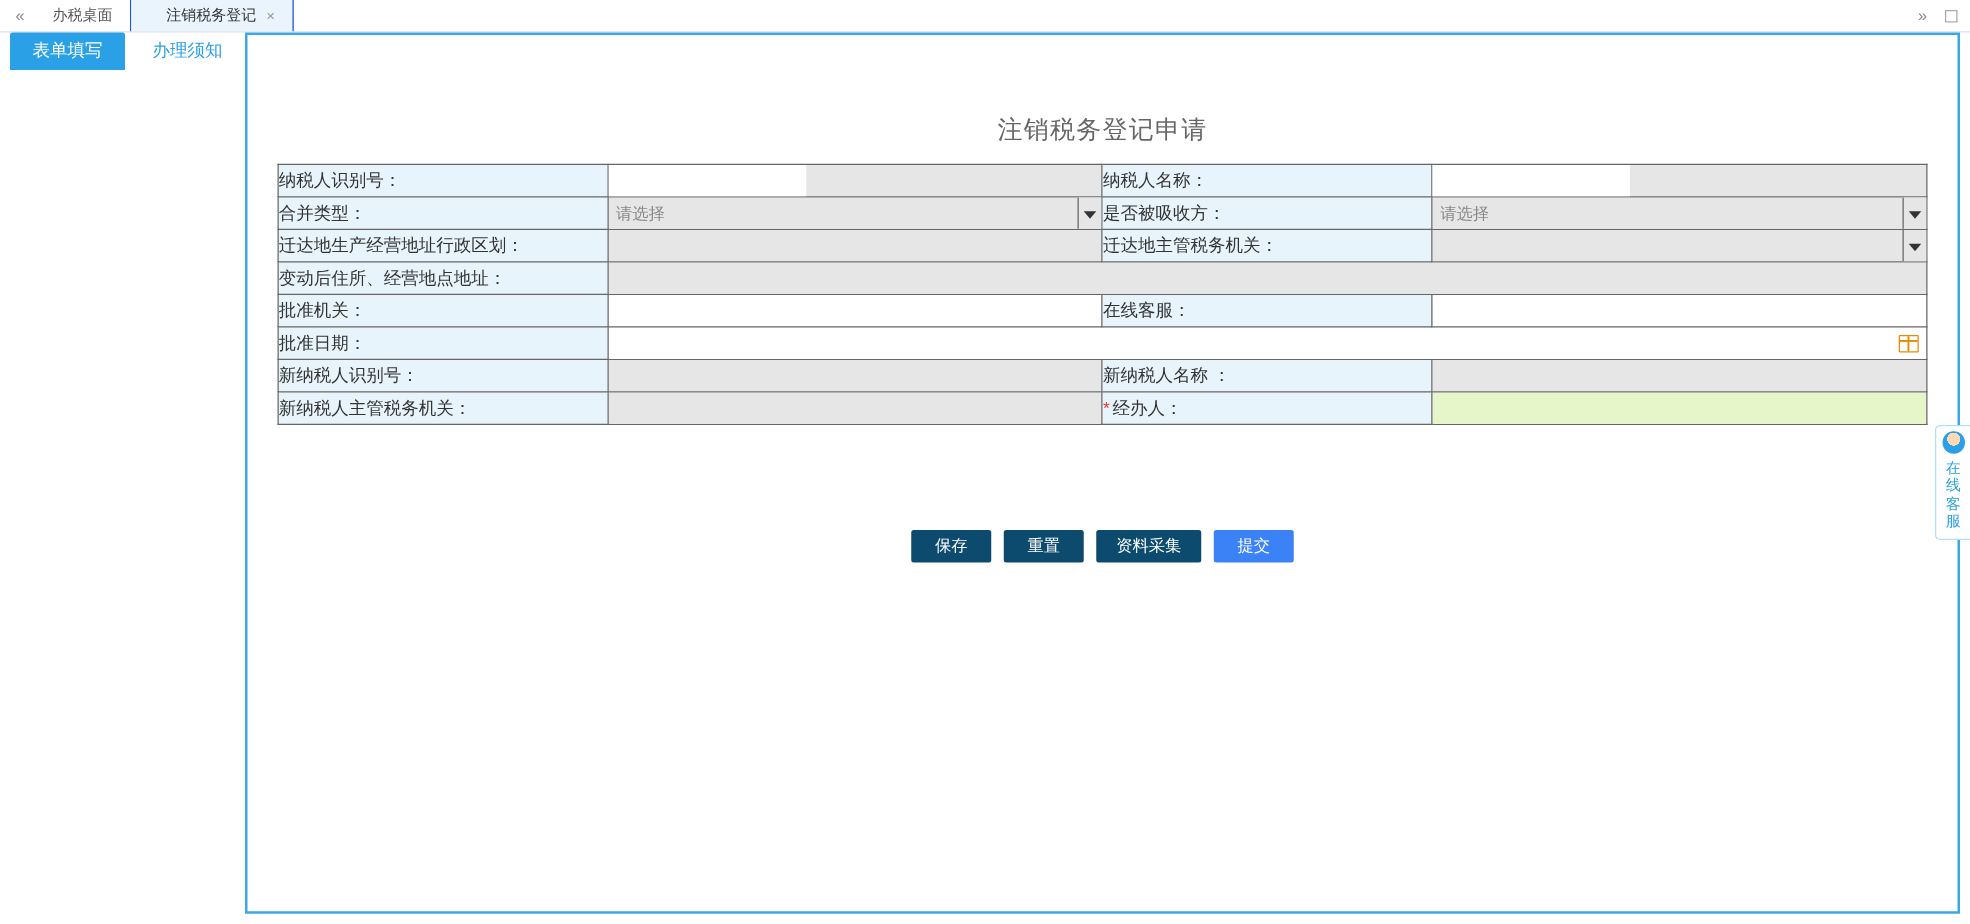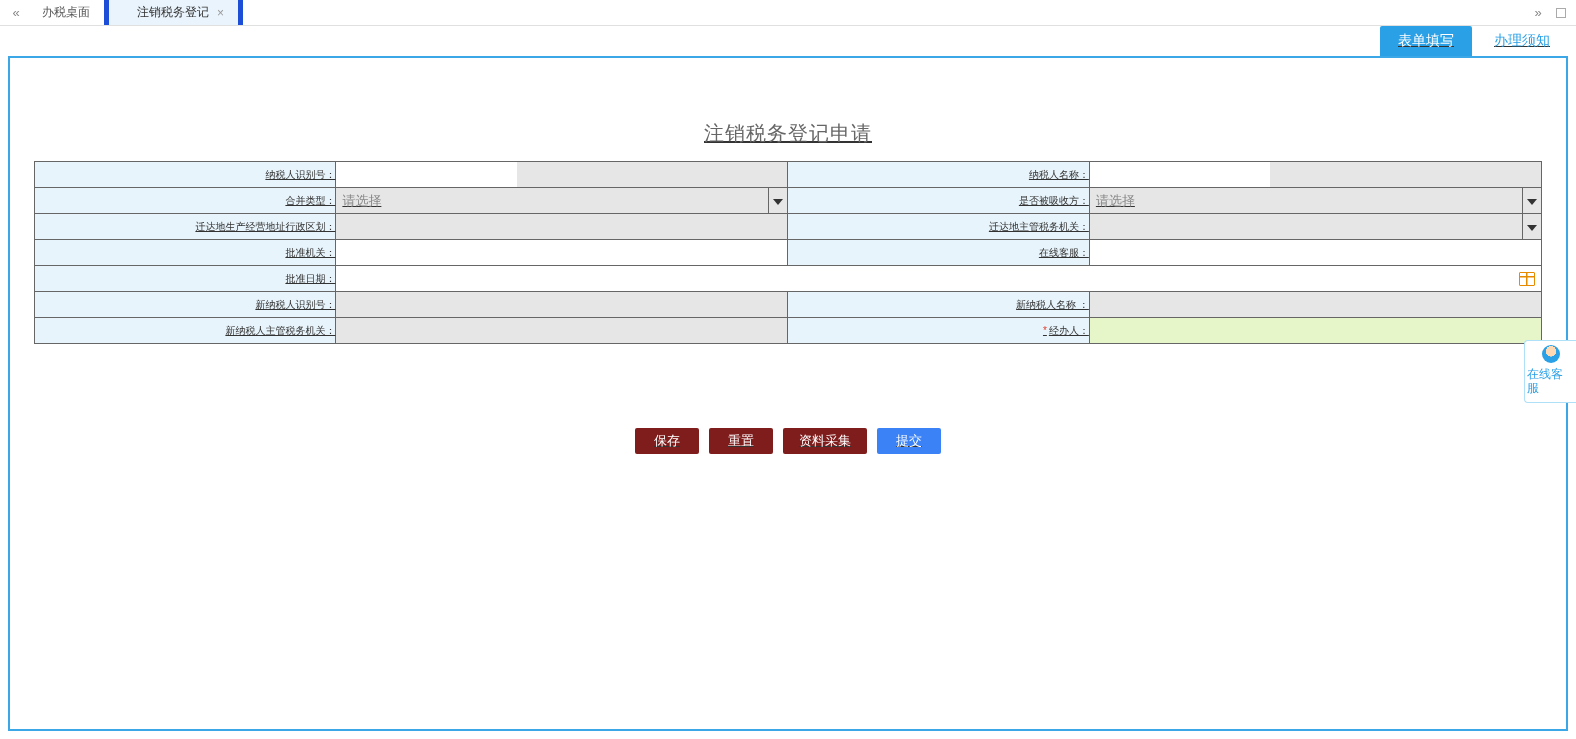--- a/index.html
+++ b/index.html
@@ -28,21 +28,21 @@
     cursor: pointer;
     user-select: none;
   }
   .tab-spacer { flex: 1; }
   .tab {
     display: flex;
     align-items: center;
     padding: 0 14px;
     font-size: 12px;
     color: #555;
-    border-right: 5px solid #1d4ed8;
+    border-right: 1px solid #1d4ed8;
     cursor: pointer;
     white-space: nowrap;
   }
   .tab.active {
     background: #eaf4fd;
     color: #333;
     padding-left: 28px;
   }
   .tab .close {
     margin-left: 8px;
@@ -63,22 +63,21 @@
     border: 1px solid #aaa;
   }
 
   .page-wrap {
     position: absolute;
     top: 26px;
     bottom: 8px;
     left: 8px;
     right: 8px;
     display: flex;
-    flex-direction: column;
-    text-decoration: underline;
+    flex-direction: row;
   }
 
   .subtabs {
     height: 30px;
     display: flex;
     justify-content: flex-end;
     align-items: stretch;
     gap: 4px;
   }
   .subtab {
@@ -120,22 +119,22 @@
     table-layout: fixed;
   }
   .form-table td {
     border: 1px solid #666;
     height: 26px;
     padding: 0;
     vertical-align: middle;
   }
   td.lbl {
     background: #e8f4fb;
-    text-align: right;
-    font-size: 10px;
+    text-align: left;
+    font-size: 14px;
     color: #333;
     width: 20%;
   }
   td.lbl .req { color: #e33b2e; margin-right: 2px; }
   td.val { width: 30%; background: #fff; position: relative; }
   td.val.gray { background: #e6e6e6; }
   td.val.green { background: #e6f6c8; }
 
   .cell-input {
     width: 100%;
@@ -211,31 +210,32 @@
     min-width: 64px;
     height: 26px;
     border: none;
     border-radius: 2px;
     color: #fff;
     font-size: 13px;
     padding: 0 16px;
     cursor: pointer;
     font-family: inherit;
   }
-  .btn.blue { background: #7f1d1d; }
+  .btn.blue { background: #0c4a6e; }
   .btn.gray { background: #3b82f6; color: #fff; cursor: default; }
 
   .helper-float {
     position: fixed;
     right: 0;
     top: 46%;
-    width: 52px;
+    width: 28px;
     background: #fff;
     border: 1px solid #aee0f7;
     border-right: none;
+    text-align: center;
     font-size: 12px;
     color: #2aa0e6;
     padding: 4px 2px 6px 2px;
     line-height: 1.2;
     border-radius: 4px 0 0 4px;
   }
   .helper-float .avatar {
     width: 18px;
     height: 18px;
     border-radius: 50%;
@@ -319,20 +319,26 @@
         </td>
         <td class="lbl">迁达地主管税务机关：</td>
         <td class="val gray">
           <div class="select-wrap">
             <span class="select-text"></span>
             <span class="caret"></span>
           </div>
         </td>
       </tr>
 
+      <tr>
+        <td class="lbl">变动后住所、经营地点地址：</td>
+        <td class="val gray" colspan="3">
+          <input class="cell-input" readonly="" value="" style="">
+        </td>
+      </tr>
 
       <tr>
         <td class="lbl">批准机关：</td>
         <td class="val">
           <input class="cell-input" value="" style="">
         </td>
         <td class="lbl">在线客服：</td>
         <td class="val">
           <input class="cell-input" value="" style="">
         </td>

